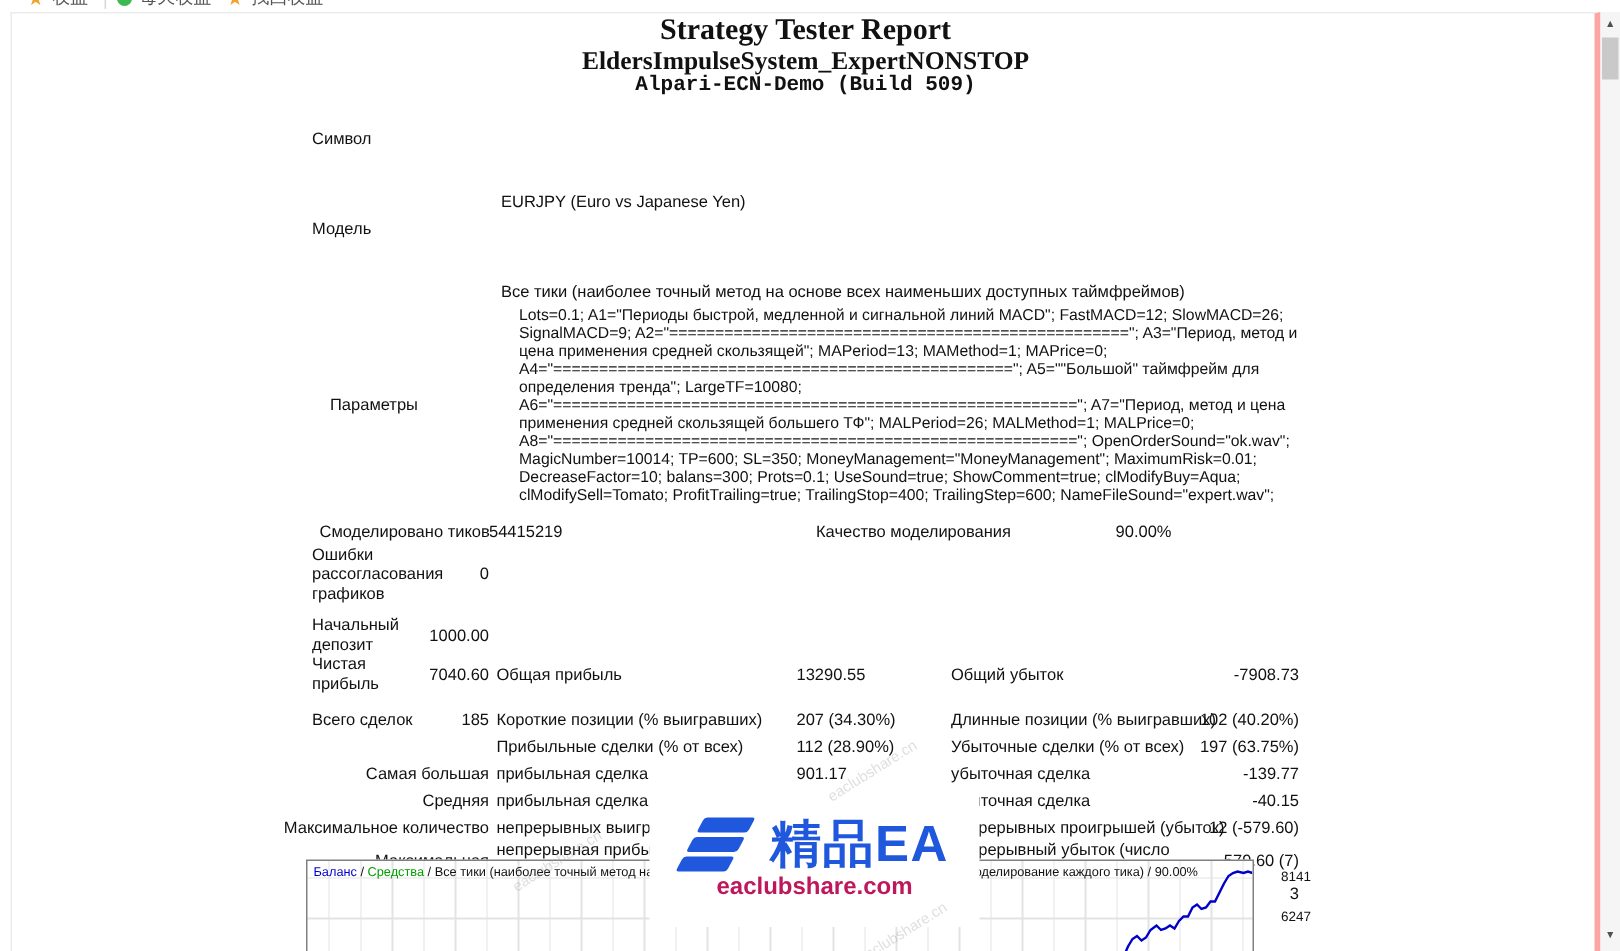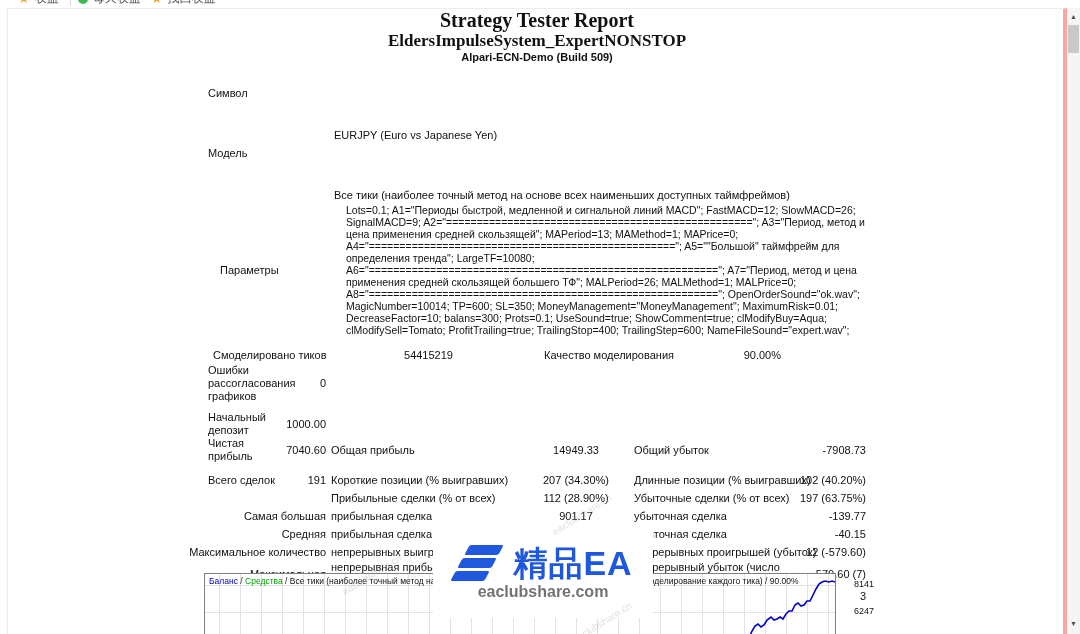--- a/index.html
+++ b/index.html
@@ -20,38 +20,38 @@
   .bm-sep{color:#d5d5d5;margin:0 6px 0 0;}
   
   .frame{
     position:absolute;left:7px;top:8px;right:13px;bottom:0;background:#fff;
     border-top:1px solid #ececec;border-left:1px solid #ececec;border-right:4px solid #fca5a5;
   }
   
   .report{position:absolute;left:200px;top:0;width:658px;}
   .rt1{font-family:"Liberation Serif",serif;font-weight:bold;font-size:20px;line-height:22px;text-align:center;margin:0;}
   .rt2{font-family:"Liberation Serif",serif;font-weight:bold;font-size:17px;line-height:20px;text-align:center;margin:0;}
-  .rt3{font-family:Liberation Sans, sans-serif;font-weight:bold;font-size:11px;line-height:13px;text-align:center;margin:0 0 20px 0;}
+  .rt3{font-family:Liberation Mono, monospace;font-weight:bold;font-size:14px;line-height:13px;text-align:center;margin:0 0 20px 0;}
   .irow{display:flex;line-height:18px;font-size:11px;}
   .ilabel{width:126px;flex:none;}
   .ivalue{flex:1;margin-top:42px;}
   .prow{display:flex;font-size:11px;}
   .plabel{width:126px;flex:none;align-self:center;padding-left:12px;}
   .plines{width:532px;}
   .pline{font-size:10.5px;line-height:12px;white-space:nowrap;overflow:hidden;}
   .stats{margin-top:10px;}
   .srow{display:grid;grid-template-columns:118px 205px 90px 160px 85px;align-items:center;min-height:18px;font-size:11px;line-height:13px;}
   .srow.gap{margin-top:8px;}
   .c1{display:flex;justify-content:space-between;align-items:center;gap:4px;}
   .c1 .lbl{max-width:98px;}
   .c1.r{justify-content:flex-end;text-align:right;}
   .c1.r .lbl{max-width:none;white-space:nowrap;}
   .c1 .val{text-align:right;white-space:nowrap;}
   .c2{padding-left:5px;white-space:nowrap;}
-  .v2{text-align:center;white-space:nowrap;}
+  .v2{text-align:left;white-space:nowrap;}
   .c3{padding-left:13px;white-space:nowrap;}
   .v3{text-align:right;white-space:nowrap;}
   .wrapcell{white-space:pre-line;}
   
   .chart-wrap{position:absolute;left:196px;top:564px;z-index:2;}
   .chart-box{
     width:630px;height:70px;border:1px solid #808080;background:#fff;position:relative;overflow:hidden;
     background-image:
       repeating-linear-gradient(to right, #e3e3e3 0 1px, transparent 1px 21px),
       repeating-linear-gradient(to bottom, #e3e3e3 0 1px, transparent 1px 27px);
@@ -163,28 +163,28 @@
           <div class="v2"></div>
           <div class="c3"></div>
           <div class="v3"></div>
         </div>
         <div class="srow">
           <div class="c1">
             <span class="lbl">Чистая прибыль</span>
             <span class="val">7040.60</span>
           </div>
           <div class="c2">Общая прибыль</div>
-          <div class="v2">14949.33</div>
+          <div class="v2">13290.55</div>
           <div class="c3">Общий убыток</div>
           <div class="v3">-7908.73</div>
         </div>
         <div class="srow gap">
           <div class="c1">
             <span class="lbl">Всего сделок</span>
-            <span class="val">191</span>
+            <span class="val">185</span>
           </div>
           <div class="c2">Короткие позиции (% выигравших)</div>
           <div class="v2">207 (34.30%)</div>
           <div class="c3">Длинные позиции (% выигравших)</div>
           <div class="v3">102 (40.20%)</div>
         </div>
         <div class="srow">
           <div class="c1"></div>
           <div class="c2">Прибыльные сделки (% от всех)</div>
           <div class="v2">112 (28.90%)</div>
@@ -258,21 +258,21 @@
 
   <div class="watermark">
     <div class="wm-row">
       <div class="wm-logo" id="wm-logo">
         <div class="wm-slab s1" style="background: rgb(31, 87, 221);"></div>
         <div class="wm-slab s2" style="background: rgb(31, 87, 221);"></div>
         <div class="wm-slab s3" style="background: rgb(31, 87, 221);"></div>
       </div>
       <div class="wm-cn" style="color: rgb(31, 87, 221);">精品EA</div>
     </div>
-    <div class="wm-site" style="color: #737373;">eaclubshare.com</div>
+    <div class="wm-site" style="color: #be185d;">eaclubshare.com</div>
   </div>
 
   <div class="faint" style="left:540px;top:500px;">eaclubshare.cn</div>
   <div class="faint" style="left:560px;top:608px;">eaclubshare.cn</div>
   <div class="faint" style="left:330px;top:560px;">eaclubshare.cn</div>
 
 </div>
 
 <div class="scrollbar">
   <div class="sb-arrow sb-up">▲</div>

